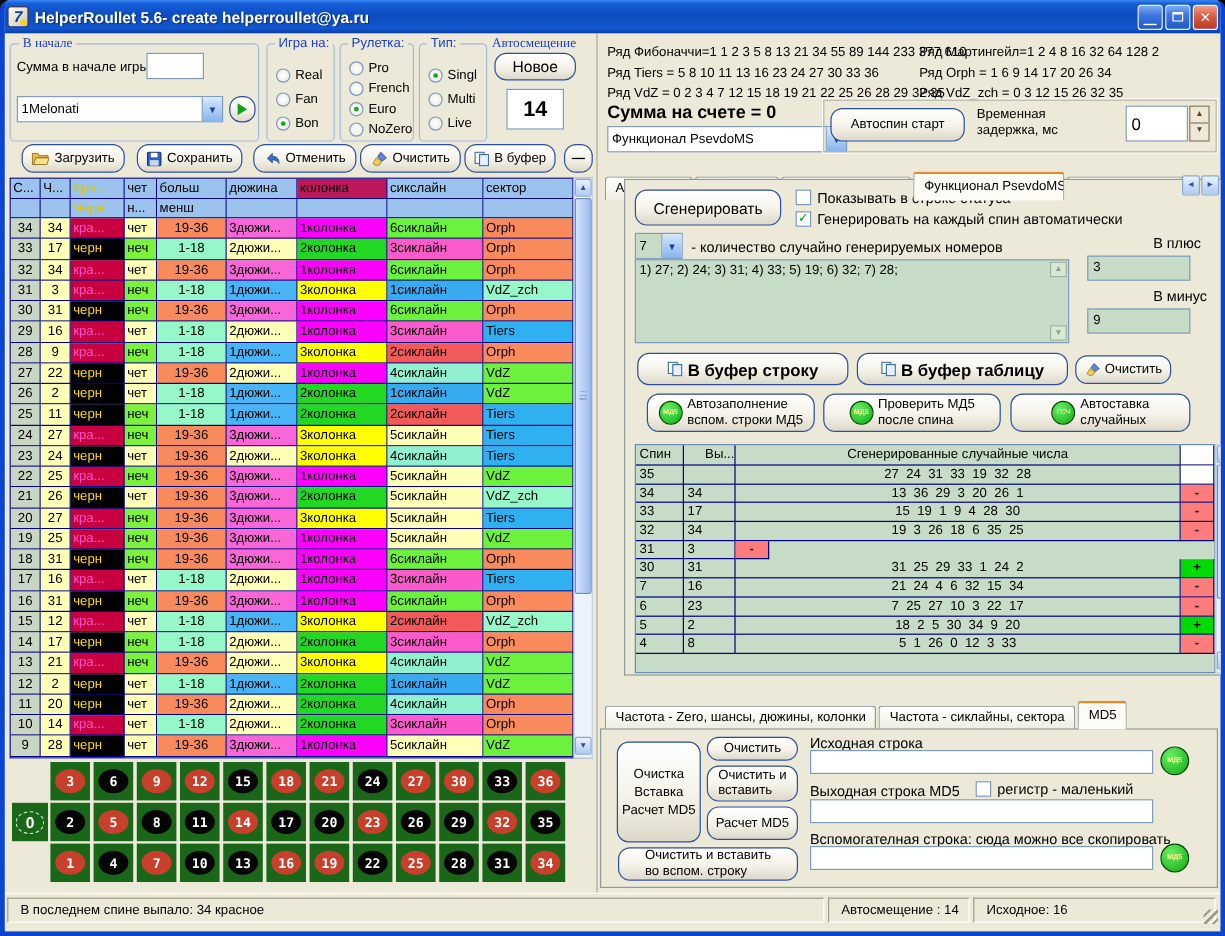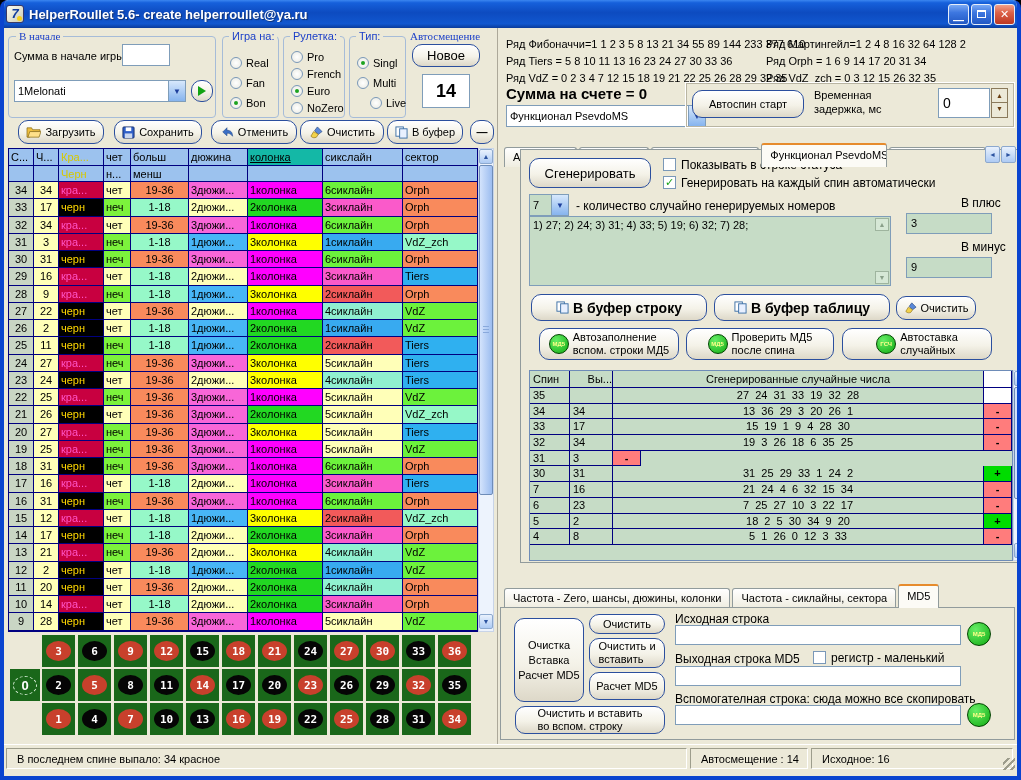--- a/index.html
+++ b/index.html
@@ -176,21 +176,21 @@
         <span class="gt">Тип:</span>
         <div id="rg-type">
             <div class="radio" style="left: 7px; top: 20px;">
               <div class="rc on"></div>
               <div>Singl</div>
             </div>
             <div class="radio" style="left: 7px; top: 40px;">
               <div class="rc"></div>
               <div>Multi</div>
             </div>
-            <div class="radio" style="left: 20px; top: 60px; text-align: right;">
+            <div class="radio" style="left: 7px; top: 60px; text-align: right;">
               <div class="rc"></div>
               <div>Live</div>
             </div>
           </div>
       </div>
 
       <span class="bluelab" style="position:absolute;left:406px;top:2px;">Автосмещение</span>
       <div class="btn" style="left:408px;top:16px;width:68px;height:23px;font-size:13px;">Новое</div>
       <div class="fld" style="left:418px;top:46px;width:48px;height:34px;font-size:18px;font-weight:bold;display:flex;align-items:center;justify-content:center;">14</div>
 
@@ -232,21 +232,21 @@
       <div class="btn" style="left:466px;top:92px;width:24px;height:24px;font-weight:bold;">—</div>
 
       <div class="dtbl" id="maintable">
           <div class="drow" style="height: 17px;">
             <div class="dc" style="width: 25px; background: rgb(156, 194, 238); color: rgb(0, 0, 0);">С...</div>
             <div class="dc" style="width: 25px; background: rgb(156, 194, 238); color: rgb(0, 0, 0);">Ч...</div>
             <div class="dc" style="width: 45px; background: rgb(156, 194, 238); color: rgb(214, 200, 0);">Кра...</div>
             <div class="dc" style="width: 27px; background: rgb(156, 194, 238); color: rgb(0, 0, 0);">чет</div>
             <div class="dc" style="width: 58px; background: rgb(156, 194, 238); color: rgb(0, 0, 0);">больш</div>
             <div class="dc" style="width: 59px; background: rgb(156, 194, 238); color: rgb(0, 0, 0);">дюжина</div>
-            <div class="dc" style="width: 75px; background: #14b8a6; color: rgb(0, 0, 0); text-decoration: underline;">колонка</div>
+            <div class="dc" style="width: 75px; background: #be185d; color: rgb(0, 0, 0);">колонка</div>
             <div class="dc" style="width: 80px; background: rgb(156, 194, 238); color: rgb(0, 0, 0);">сикслайн</div>
             <div class="dc" style="width: 75px; background: rgb(156, 194, 238); color: rgb(0, 0, 0);">сектор</div>
           </div>
           <div class="drow" style="height: 16px;">
             <div class="dc" style="width: 25px; background: rgb(156, 194, 238); color: rgb(0, 0, 0);"></div>
             <div class="dc" style="width: 25px; background: rgb(156, 194, 238); color: rgb(0, 0, 0);"></div>
             <div class="dc" style="width: 45px; background: rgb(156, 194, 238); color: rgb(214, 200, 0);">Черн</div>
             <div class="dc" style="width: 27px; background: rgb(156, 194, 238); color: rgb(0, 0, 0);">н...</div>
             <div class="dc" style="width: 58px; background: rgb(156, 194, 238); color: rgb(0, 0, 0);">менш</div>
             <div class="dc" style="width: 59px; background: rgb(156, 194, 238); color: rgb(0, 0, 0);"></div>
@@ -675,21 +675,21 @@
 
     <div class="rpane">
 
       <div id="series-left" style="position:absolute;left:8px;top:8px;line-height:17px;">
           <div style="white-space: nowrap;">Ряд Фибоначчи=1 1 2 3 5 8 13 21 34 55 89 144 233 377 610</div>
           <div style="white-space: nowrap;">Ряд Tiers = 5 8 10 11 13 16 23 24 27 30 33 36</div>
           <div style="white-space: nowrap;">Ряд VdZ = 0 2 3 4 7 12 15 18 19 21 22 25 26 28 29 32 35</div>
         </div>
       <div id="series-right" style="position:absolute;left:268px;top:8px;line-height:17px;">
           <div style="white-space: nowrap;">Ряд Мартингейл=1 2 4 8 16 32 64 128 2</div>
-          <div style="white-space: nowrap;">Ряд Orph = 1 6 9 14 17 20 31 34</div>
+          <div style="white-space: nowrap;">Ряд Orph = 1 6 9 14 17 20 26 34</div>
           <div style="white-space: nowrap;">Ряд VdZ_zch = 0 3 12 15 26 32 35</div>
         </div>
 
       <div style="position:absolute;left:8px;top:57px;font-size:15px;font-weight:bold;">Сумма на счете = 0</div>
       <div class="combo" style="left:8px;top:77px;width:200px;height:22px;">
         <span class="cv">Функционал PsevdoMS</span>
         <span class="ca">▼</span>
       </div>
 
       <div style="position:absolute;left:187px;top:54px;width:330px;height:46px;border:1px solid #fff;outline:1px solid #B9B5A2;outline-offset:-2px;"></div>

